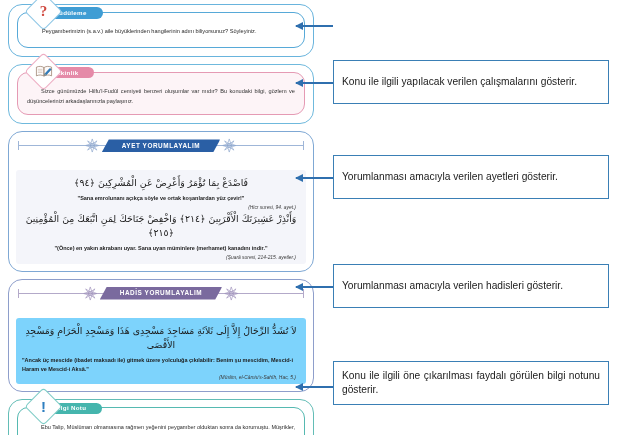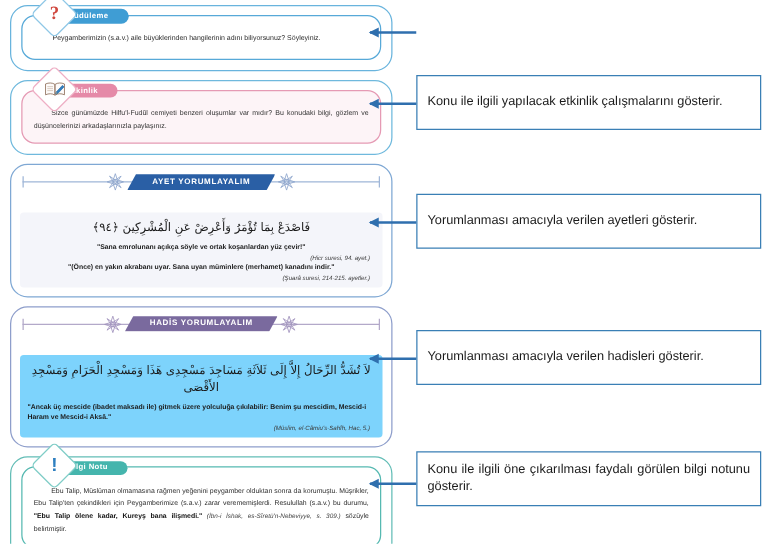--- a/index.html
+++ b/index.html
@@ -308,20 +308,21 @@
               <path d="M19.4 4.6 L13.4 13.4 L4.6 19.4 L10.6 10.6 Z"></path>
             </g>
           </svg>
         </div>
       </div>
 
       <div class="verse-panel">
         <div class="arabic">فَاصْدَعْ بِمَا تُؤْمَرُ وَأَعْرِضْ عَنِ الْمُشْرِكِينَ ﴿٩٤﴾</div>
         <div class="trans">"Sana emrolunanı açıkça söyle ve ortak koşanlardan yüz çevir!"</div>
         <div class="src">(Hicr suresi, 94. ayet.)</div>
+        <div class="arabic">وَأَنْذِرْ عَشِيرَتَكَ الْأَقْرَبِينَ ﴿٢١٤﴾ وَاخْفِضْ جَنَاحَكَ لِمَنِ اتَّبَعَكَ مِنَ الْمُؤْمِنِينَ ﴿٢١٥﴾</div>
         <div class="trans">"(Önce) en yakın akrabanı uyar. Sana uyan müminlere (merhamet) kanadını indir."</div>
         <div class="src">(Şuarâ suresi, 214-215. ayetler.)</div>
       </div>
     </div>
 
     <div class="box hadis">
       <div class="ribbon-wrap">
         <div class="ribbon-line purple"></div>
         <div class="ribbon-tick purple l"></div>
         <div class="ribbon-tick purple r"></div>
@@ -367,21 +368,21 @@
           <span>Ebu Talip, Müslüman olmamasına rağmen yeğenini peygamber olduktan sonra da korumuştu. Müşrikler, Ebu Talip'ten çekindikleri için Peygamberimize (s.a.v.) zarar verememişlerdi. Resulullah (s.a.v.) bu durumu, </span><span class="bold-quote">"Ebu Talip ölene kadar, Kureyş bana ilişmedi."</span><span class="src-inline"> (İbn-i İshak, es-Sîretü'n-Nebeviyye, s. 309.)</span><span> sözüyle belirtmiştir.</span>
         </div>
       </div>
     </div>
 
   </div>
 
   <div class="arrow" style="left:296px; top:25px; width:37px;"></div>
 
   <div class="callout" style="left:333px; top:60px; width:276px; height:44px;">
-    <span>Konu ile ilgili yapılacak etkinlik çalışmalarını gösterir.</span>
+    <span>Konu ile ilgili yapılacak verilen çalışmalarını gösterir.</span>
   </div>
   <div class="arrow" style="left:296px; top:82px; width:37px;"></div>
 
   <div class="callout" style="left:333px; top:155px; width:276px; height:44px;">
     <span>Yorumlanması amacıyla verilen ayetleri gösterir.</span>
   </div>
   <div class="arrow" style="left:296px; top:177px; width:37px;"></div>
 
   <div class="callout" style="left:333px; top:264px; width:276px; height:44px;">
     <span>Yorumlanması amacıyla verilen hadisleri gösterir.</span>

